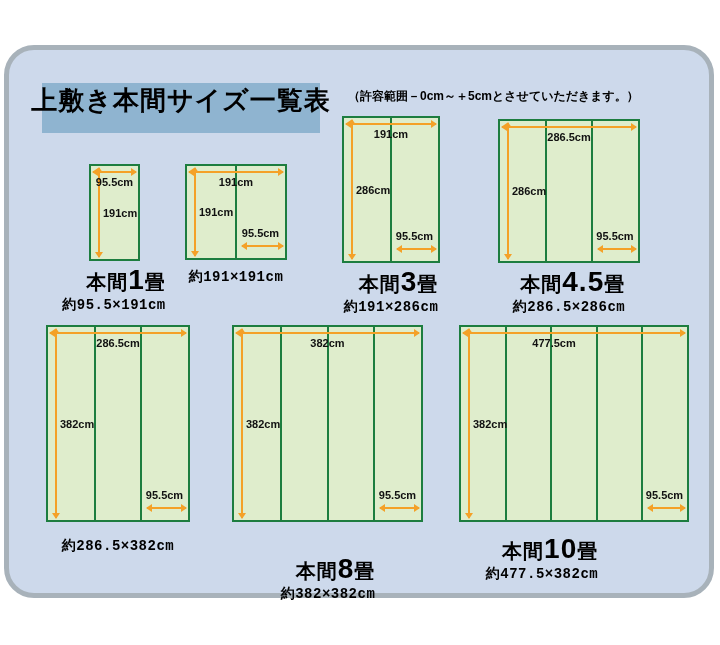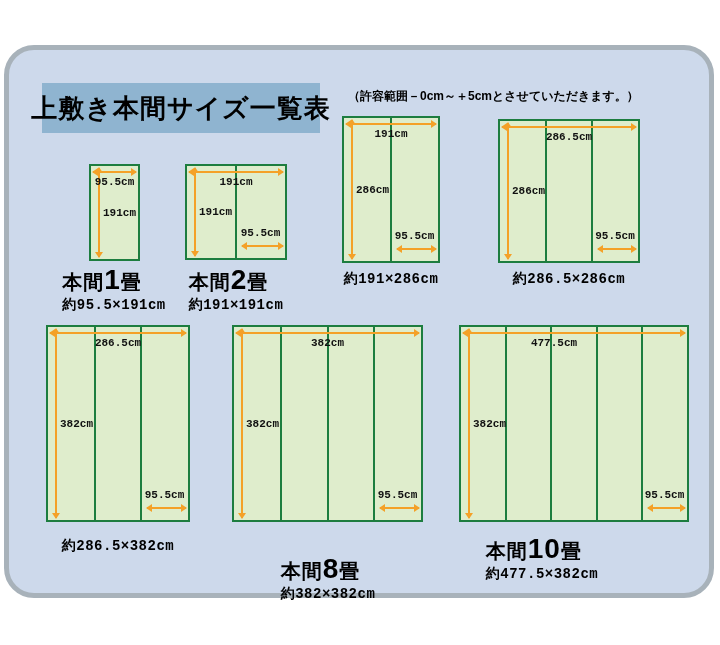--- a/index.html
+++ b/index.html
@@ -8,32 +8,32 @@
     font-family:"Liberation Sans","DejaVu Sans",sans-serif;
     color:#000;overflow:hidden;
   }
   #panel{
     position:absolute;left:4px;top:45px;width:710px;height:553px;
     box-sizing:border-box;border:5px solid #a8b2ba;border-radius:30px;
     background:#cdd9eb;
   }
   #title-box{
     position:absolute;left:42px;top:83px;width:278px;height:50px;
-    background:#8fb4d0;display:flex;align-items:center;justify-content:center;
+    background:#8fb4d0;display:flex;align-items:flex-start;justify-content:center;
   }
   #title-box .t{
     font-size:26px;font-weight:bold;letter-spacing:1px;white-space:nowrap;
   }
   #note{
     position:absolute;left:348px;top:88px;font-size:12px;font-weight:600;
     white-space:nowrap;
   }
   .mat{
     position:absolute;box-sizing:border-box;
-    border:2px solid var(--matborder);background:var(--matfill);font-family:Liberation Mono, monospace;
+    border:2px solid var(--matborder);background:var(--matfill);
   }
   .col-div{
     position:absolute;top:0;width:2px;height:100%;background:var(--matborder);
   }
   .harrow{position:absolute;height:2px;background:var(--arrow);}
   .harrow::before{
     content:"";position:absolute;left:-1px;top:-3px;width:0;height:0;
     border-top:4px solid transparent;border-bottom:4px solid transparent;
     border-right:6px solid var(--arrow);
   }
@@ -51,21 +51,21 @@
   .varrow::after{
     content:"";position:absolute;bottom:-1px;left:-3px;width:0;height:0;
     border-left:4px solid transparent;border-right:4px solid transparent;
     border-top:6px solid var(--arrow);
   }
   .mlabel{
     position:absolute;font-size:11px;font-weight:600;color:#111;
     white-space:nowrap;line-height:1;
   }
   .mat-caption{
-    position:absolute;transform:translateX(-50%);text-align:left;
+    position:absolute;transform:translateX(-50%);text-align:right;
     white-space:nowrap;line-height:1;
   }
   .mat-caption .cap1{font-size:20px;font-weight:bold;letter-spacing:1px;}
   .mat-caption .cap1 .num{font-size:28px;}
   .mat-caption .cap2{font-size:14px;font-weight:bold;margin-top:4px;letter-spacing:0.5px;font-family:Liberation Mono, monospace;}
 </style>
 </head>
 <body>
 
 <div id="panel" style="background: rgb(205, 217, 235); border-color: rgb(168, 178, 186);"></div>
@@ -90,46 +90,47 @@
     <div class="mat" style="left: 185px; top: 164px; width: 102px; height: 96px;">
       <div class="col-div" style="left: 48px;"></div>
       <div class="harrow" style="top: 5px; left: 2px; width: 94px;"></div>
       <div class="varrow" style="left: 7px; top: 2px; height: 88px;"></div>
       <div class="mlabel" style="top: 11px; left: 0px; width: 98px; text-align: center;">191cm</div>
       <div class="mlabel" style="left: 12px; top: 41px;">191cm</div>
       <div class="harrow" style="bottom: 11px; right: 2px; width: 41px;"></div>
       <div class="mlabel" style="bottom: 19px; left: 49px; width: 49px; text-align: center;">95.5cm</div>
     </div>
     <div class="mat-caption" style="left: 236px; top: 266px;">
-      <div class="cap1"><span>本間</span><span class="num">2</span><span>畳</span></div>
       <div class="cap2">約191×191cm</div>
     </div>
     <div class="mat" style="left: 342px; top: 116px; width: 98px; height: 147px;">
       <div class="col-div" style="left: 46px;"></div>
       <div class="harrow" style="top: 5px; left: 2px; width: 90px;"></div>
       <div class="varrow" style="left: 7px; top: 2px; height: 139px;"></div>
       <div class="mlabel" style="top: 11px; left: 0px; width: 94px; text-align: center;">191cm</div>
       <div class="mlabel" style="left: 12px; top: 67px;">286cm</div>
       <div class="harrow" style="bottom: 11px; right: 2px; width: 39px;"></div>
       <div class="mlabel" style="bottom: 19px; left: 47px; width: 47px; text-align: center;">95.5cm</div>
     </div>
     <div class="mat-caption" style="left: 391px; top: 268px;">
+      <div class="cap1"><span>本間</span><span class="num">3</span><span>畳</span></div>
       <div class="cap2">約191×286cm</div>
     </div>
     <div class="mat" style="left: 498px; top: 119px; width: 142px; height: 144px;">
       <div class="col-div" style="left: 45px;"></div>
       <div class="col-div" style="left: 91px;"></div>
       <div class="harrow" style="top: 5px; left: 2px; width: 134px;"></div>
       <div class="varrow" style="left: 7px; top: 2px; height: 136px;"></div>
       <div class="mlabel" style="top: 11px; left: 0px; width: 138px; text-align: center;">286.5cm</div>
       <div class="mlabel" style="left: 12px; top: 65px;">286cm</div>
       <div class="harrow" style="bottom: 11px; right: 2px; width: 38px;"></div>
       <div class="mlabel" style="bottom: 19px; left: 92px; width: 46px; text-align: center;">95.5cm</div>
     </div>
     <div class="mat-caption" style="left: 569px; top: 268px;">
+      <div class="cap1"><span>本間</span><span class="num">4.5</span><span>畳</span></div>
       <div class="cap2">約286.5×286cm</div>
     </div>
     <div class="mat" style="left: 46px; top: 325px; width: 144px; height: 197px;">
       <div class="col-div" style="left: 46px;"></div>
       <div class="col-div" style="left: 92px;"></div>
       <div class="harrow" style="top: 5px; left: 2px; width: 136px;"></div>
       <div class="varrow" style="left: 7px; top: 2px; height: 189px;"></div>
       <div class="mlabel" style="top: 11px; left: 0px; width: 140px; text-align: center;">286.5cm</div>
       <div class="mlabel" style="left: 12px; top: 92px;">382cm</div>
       <div class="harrow" style="bottom: 11px; right: 2px; width: 39px;"></div>

